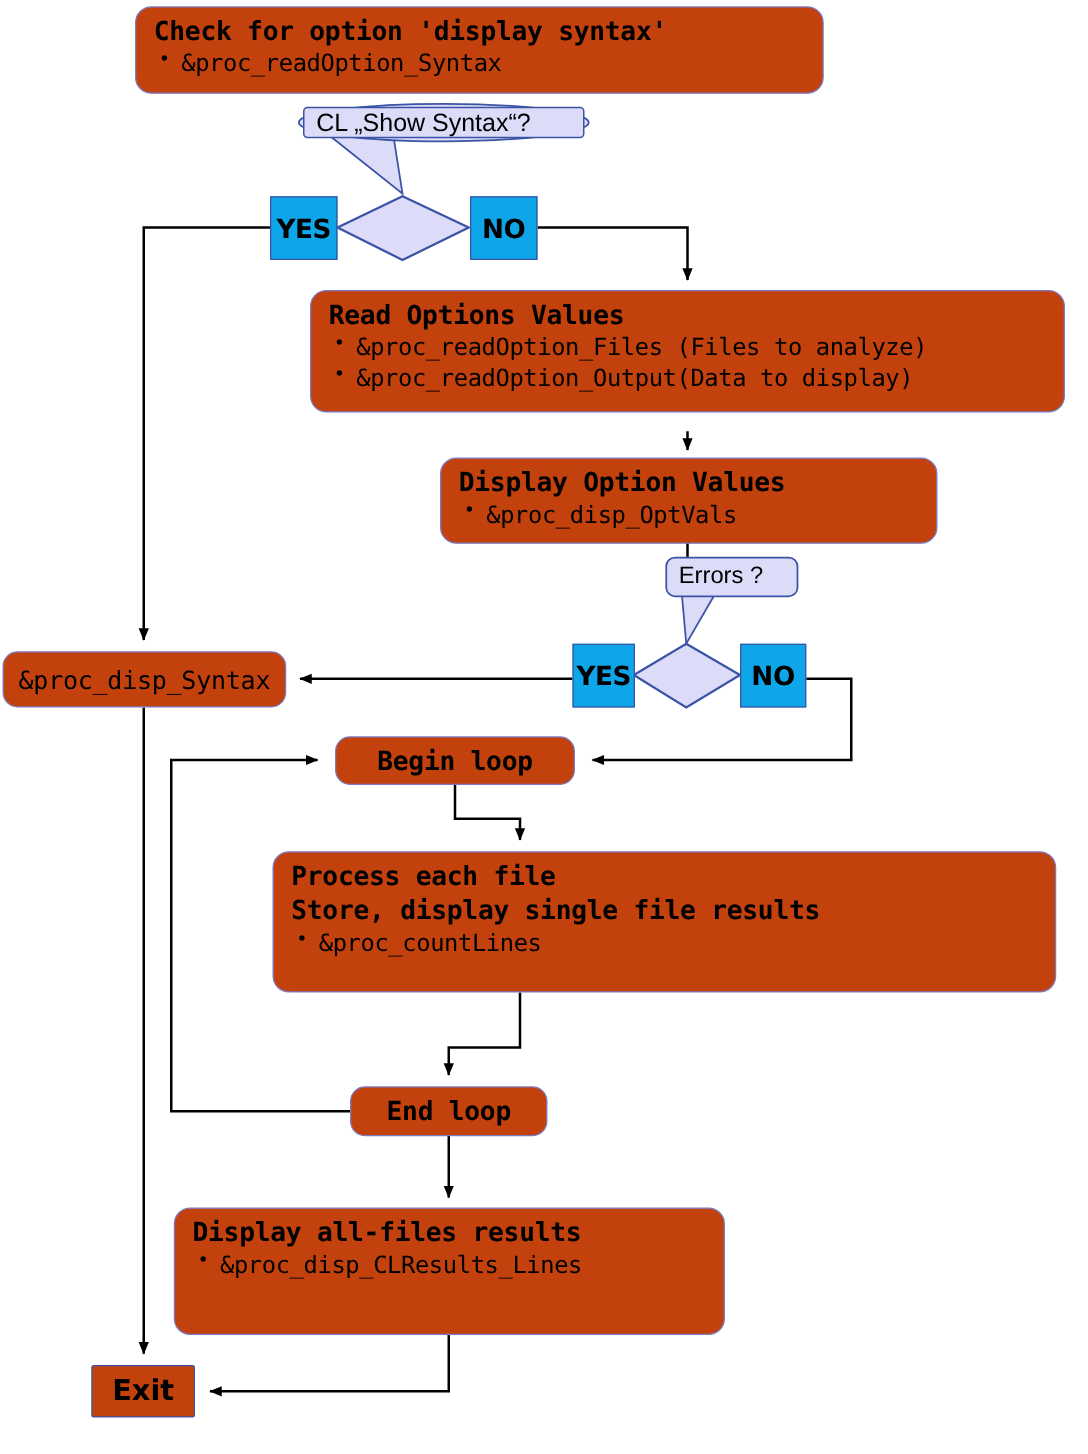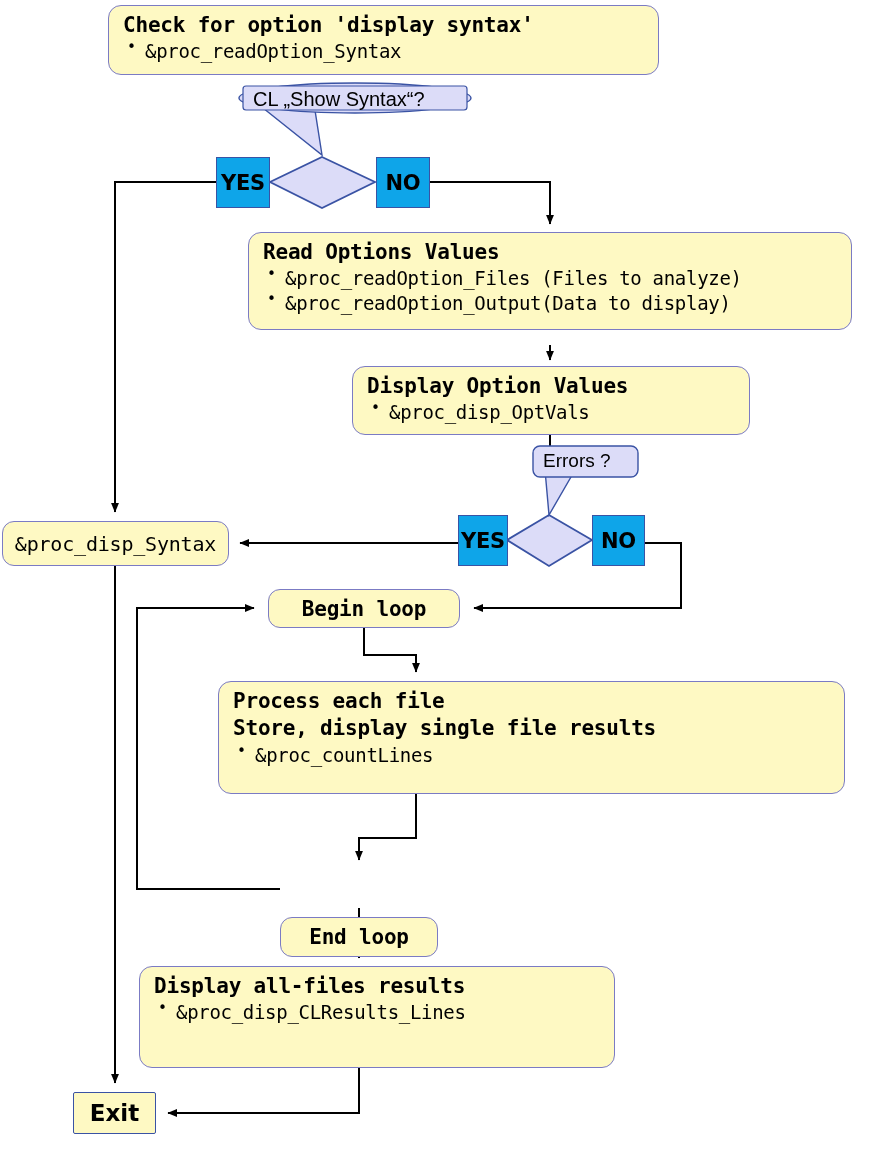--- a/index.html
+++ b/index.html
@@ -22,21 +22,21 @@
     position: absolute;
     left: 0;
     top: 0;
     width: 870px;
     height: 1163px;
     pointer-events: none;
   }
   .node {
     position: absolute;
     box-sizing: border-box;
-    background: #fef9c3;
+    background: #c2410c;
     border: 1.6px solid #7b7bc4;
     z-index: 2;
   }
   .proc {
     border-radius: 13px;
     padding: 6px 14px 8px 14px;
   }
   .proc .title {
     font-family: "DejaVu Sans Mono", monospace;
     font-weight: bold;
@@ -227,25 +227,25 @@
   </div>
 
   <div class="node proc" style="left:218px; top:681px; width:627px; height:113px;">
     <div class="title">Process each file</div>
     <div class="title">Store, display single file results</div>
     <ul>
       <li>&amp;proc_countLines</li>
     </ul>
   </div>
 
-  <div class="node mono-one" style="left:280px; top:917px; width:158px; height:40px;">
+  <div class="node mono-one" style="left:280px; top:869px; width:158px; height:40px;">
     <span class="title">End loop</span>
   </div>
 
-  <div class="node proc" style="left:139px; top:966px; width:476px; height:102px;">
+  <div class="node proc" style="left:139px; top:966px; width:441px; height:102px;">
     <div class="title">Display all-files results</div>
     <ul>
       <li>&amp;proc_disp_CLResults_Lines</li>
     </ul>
   </div>
 
   <div class="node term" style="left:73px; top:1092px; width:83px; height:42px;">
     <span class="title">Exit</span>
   </div>
 

